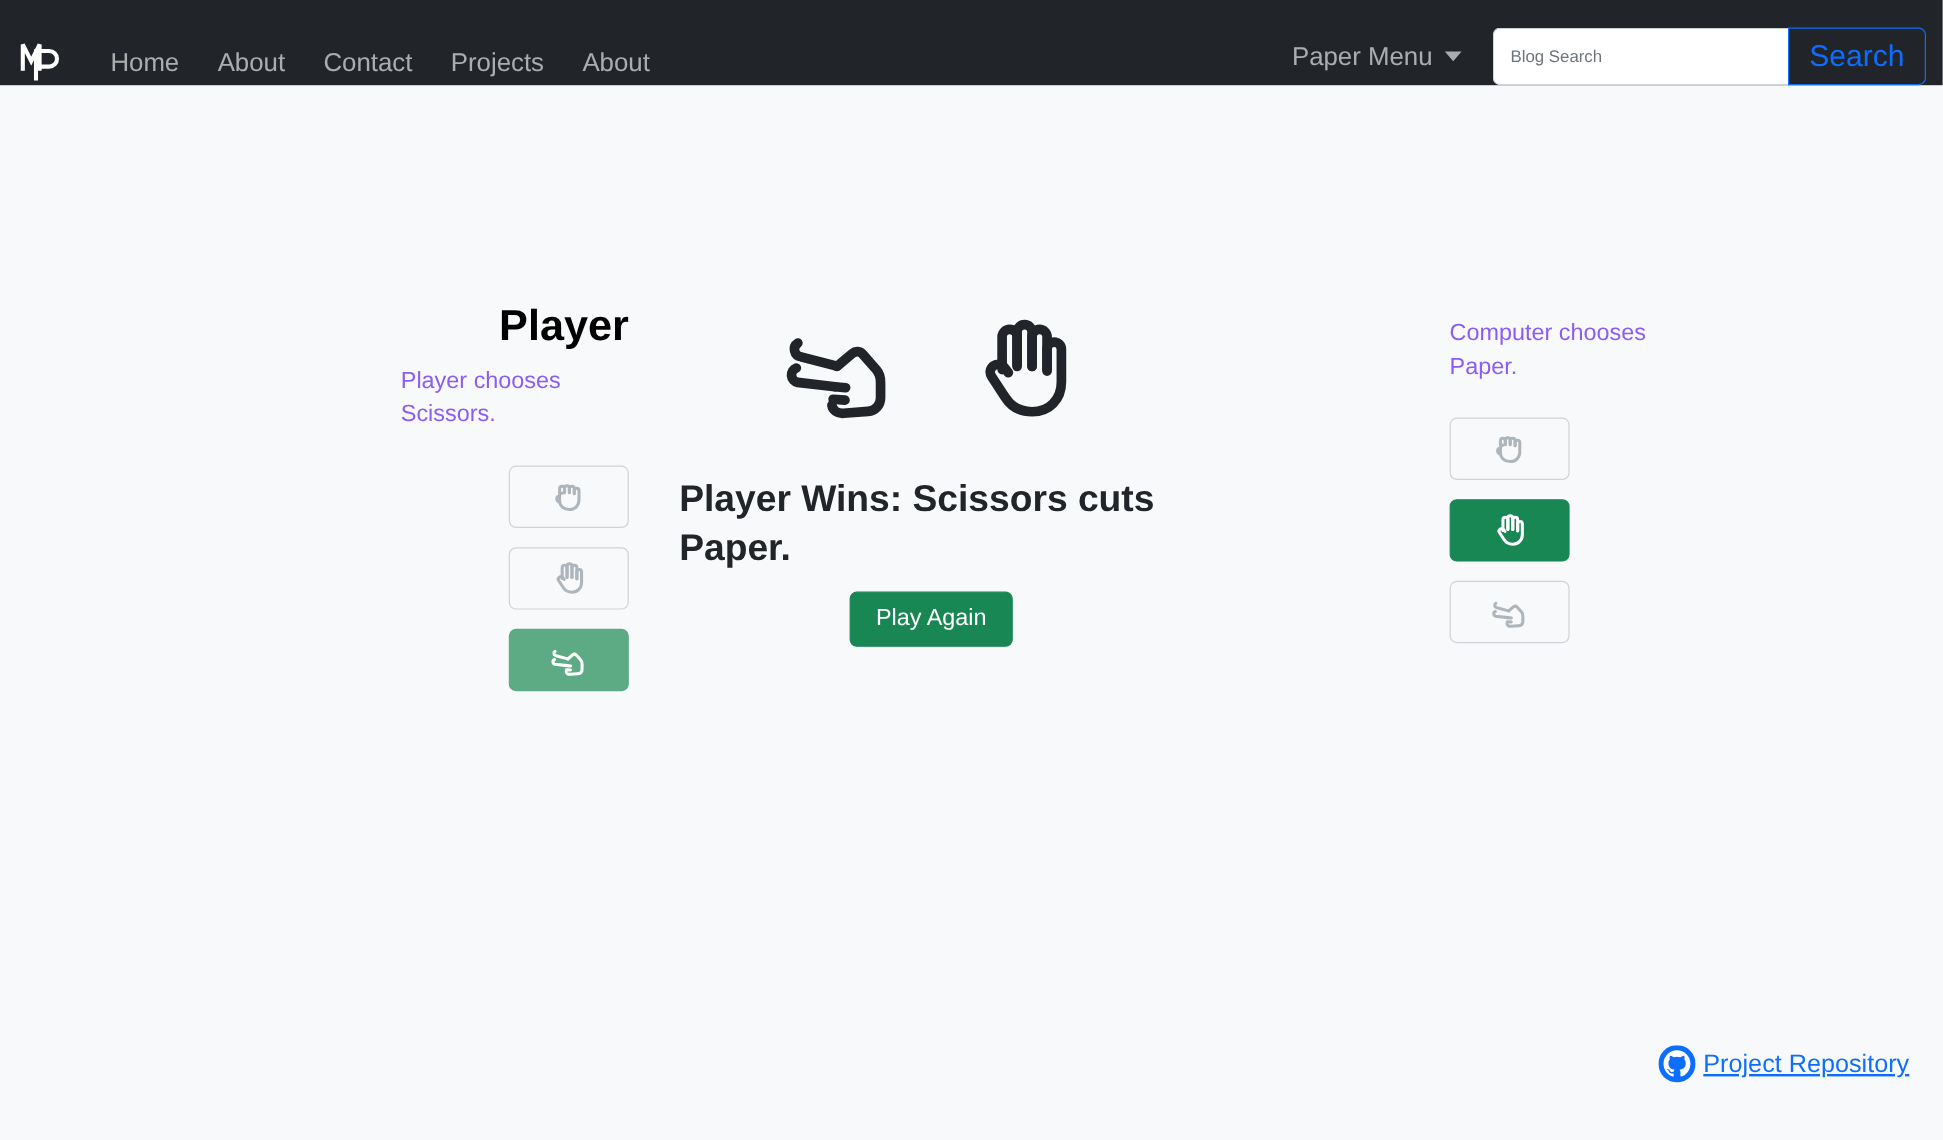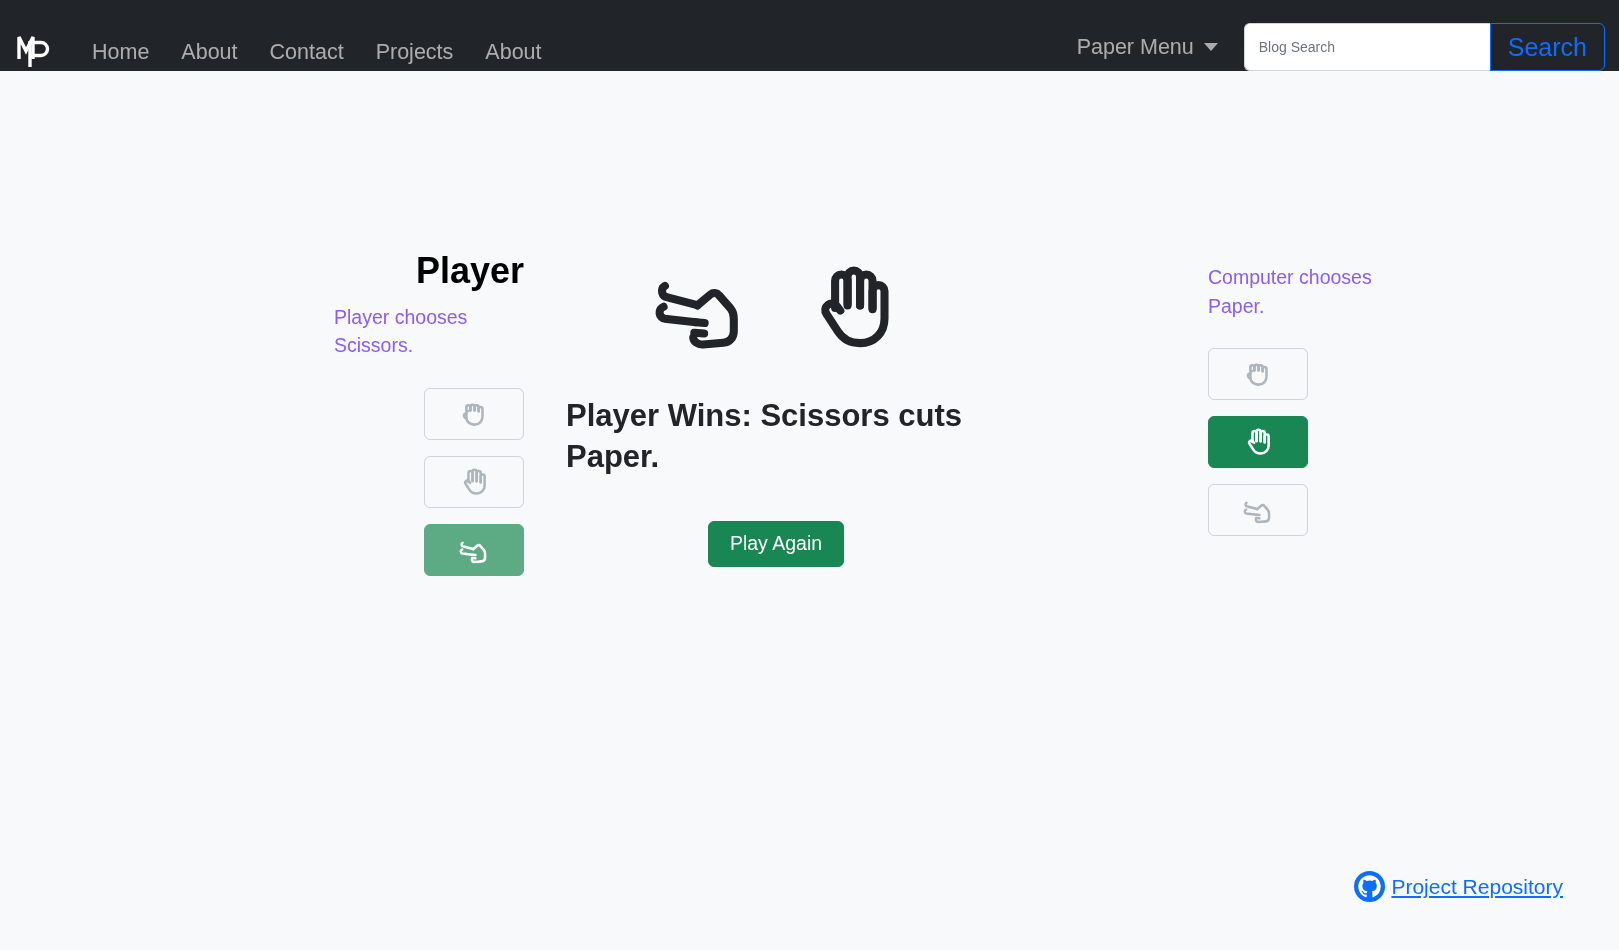--- a/index.html
+++ b/index.html
@@ -208,36 +208,36 @@
   .result-text {
     font-size: 31px;
     font-weight: bold;
     text-align: left;
     line-height: 1.33;
     margin: 32px 0 0 0;
     width: 420px;
     color: #212529;
   }
   .play-again {
-    margin-top: 44px;
+    margin-top: 16px;
     background: #198754;
     border: 1px solid #198754;
     color: #fff;
     font-family: "Liberation Sans", sans-serif;
     font-size: 19.5px;
     padding: 11px 21px;
     border-radius: 6px;
     cursor: pointer;
     line-height: 1.1;
   }
 
   
   .footer {
     position: absolute;
-    right: 56px;
+    right: 28px;
     bottom: 48px;
     display: flex;
     align-items: center;
     text-align: right;
   }
   .repo-link {
     color: #0d6efd;
     font-size: 21px;
     text-decoration: underline;
     display: flex;

